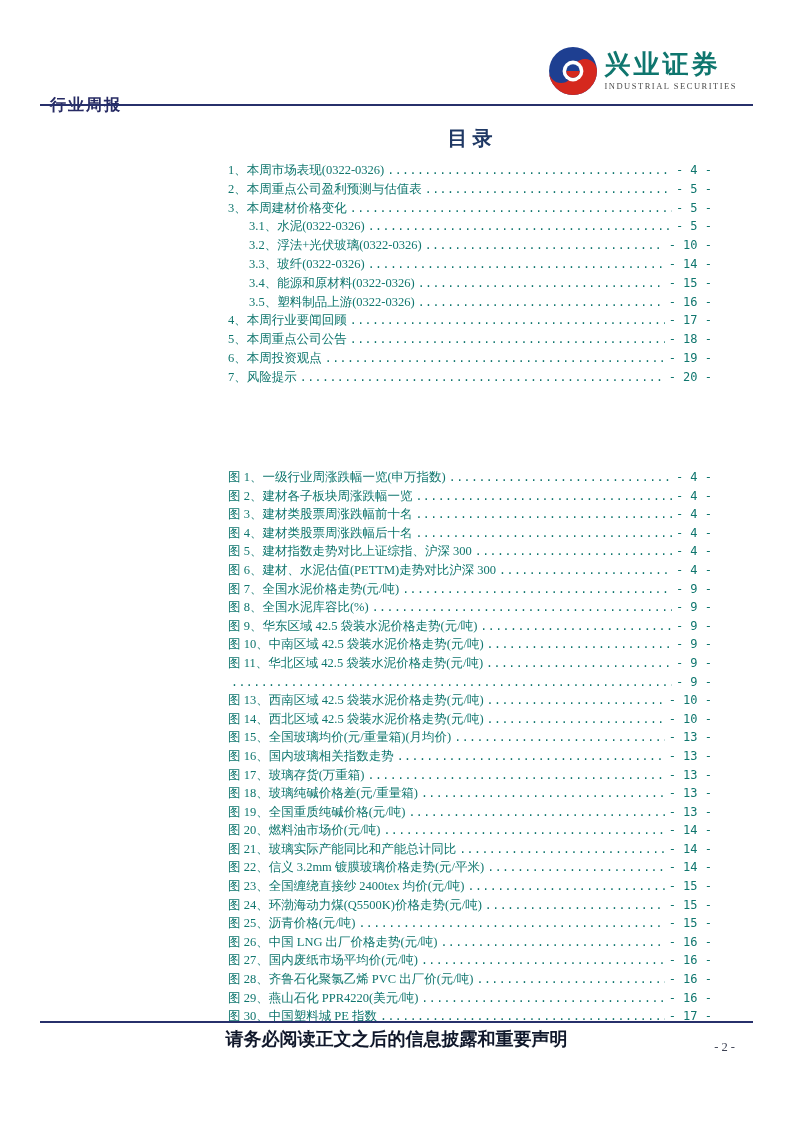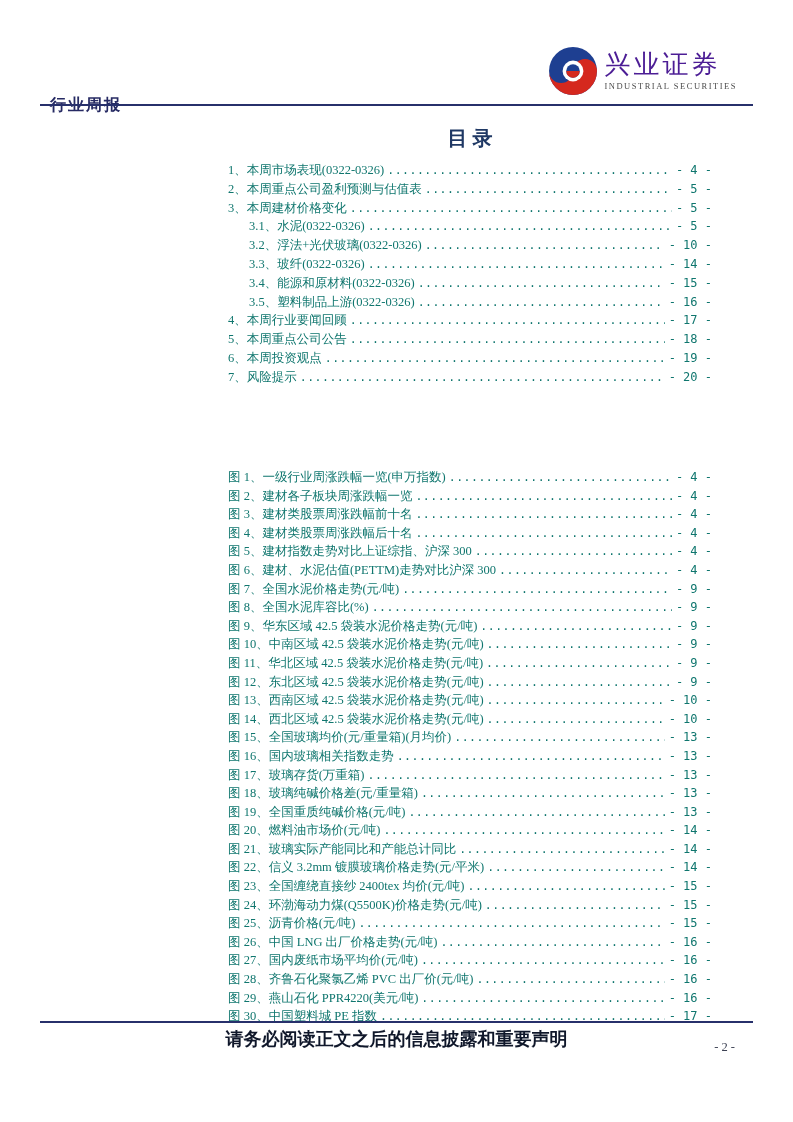--- a/index.html
+++ b/index.html
@@ -19,21 +19,21 @@
     font-size:16px; font-weight:bold; color:#262A63;
     letter-spacing:2px;
     margin-top:17px;
   }
   .brand {
     position:absolute; top:46px; right:56px;
     display:flex; align-items:center; gap:7px;
   }
   .brand-text { display:flex; flex-direction:column; }
   .brand-cn {
-    font-size:26px; font-weight:normal; color:#4c1d95;
+    font-size:26px; font-weight:bold; color:#0f766e;
     letter-spacing:3px; line-height:1.1; white-space:nowrap;
   }
   .brand-en {
     font-size:8.5px; color:#4c4c4c; letter-spacing:1.5px;
     margin-top:1px; white-space:nowrap;
   }
   .rule { position:absolute; left:40px; width:713px; height:2px; background:#27306B; }
   .header-rule { top:104px; }
 
   
@@ -241,21 +241,20 @@
         <span class="pg">- 9 -</span>
       </div>
 
       <div class="toc-row">
         <span class="lbl">图 11、华北区域 42.5 袋装水泥价格走势(元/吨)</span>
         <span class="leader"></span>
         <span class="pg">- 9 -</span>
       </div>
 
       <div class="toc-row">
-        <span class="lbl">图 12、东北区域 42.5 袋装水泥价格走势(元/吨)</span>
         <span class="leader"></span>
         <span class="pg">- 9 -</span>
       </div>
 
       <div class="toc-row">
         <span class="lbl">图 13、西南区域 42.5 袋装水泥价格走势(元/吨)</span>
         <span class="leader"></span>
         <span class="pg">- 10 -</span>
       </div>
 

